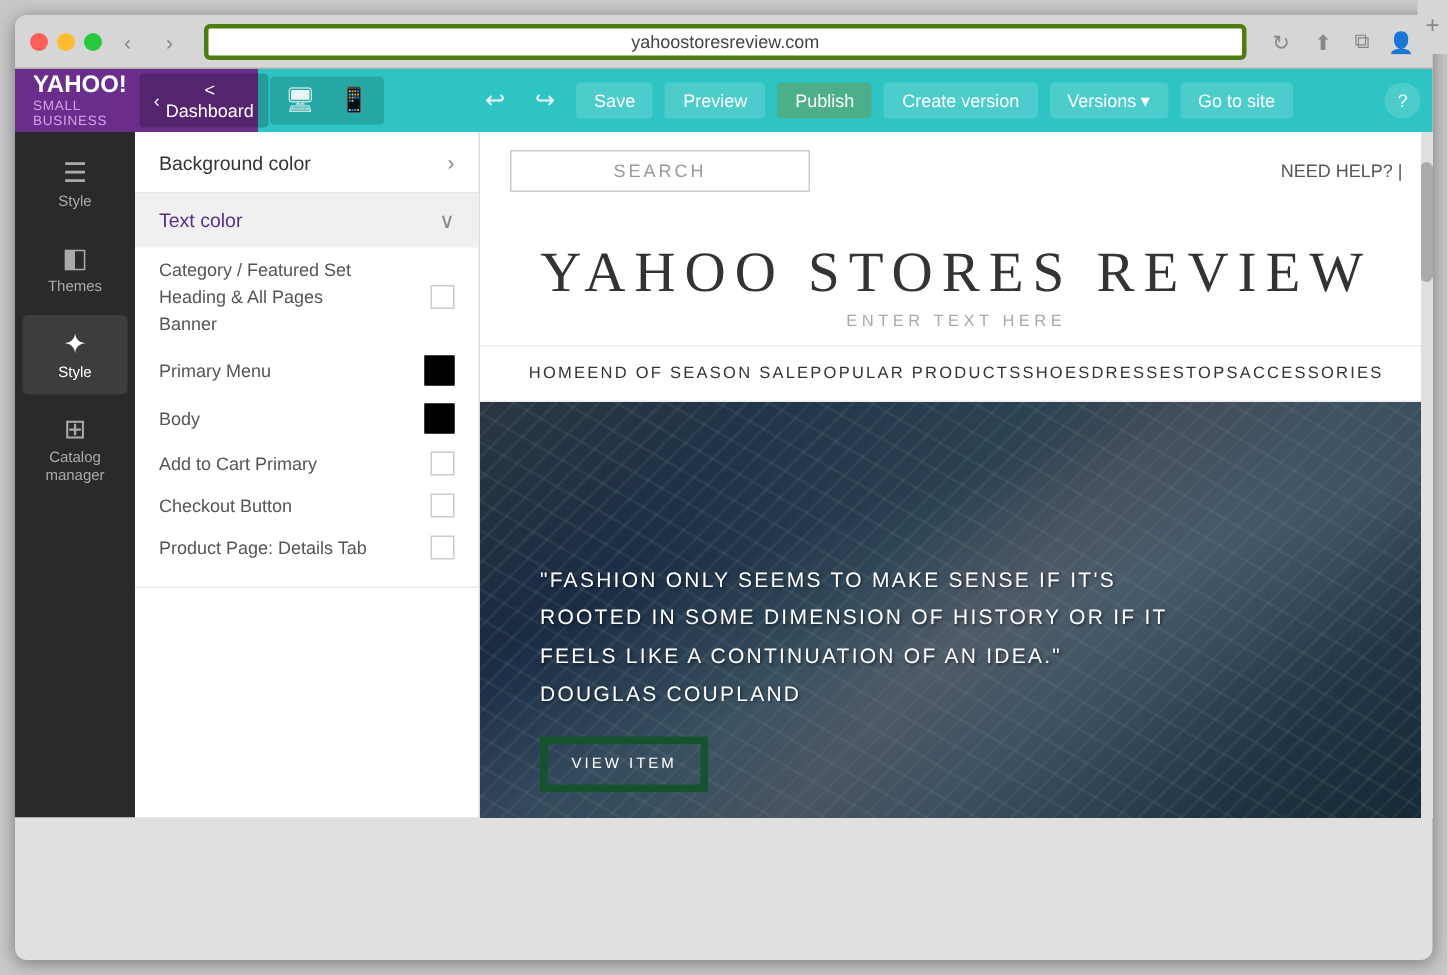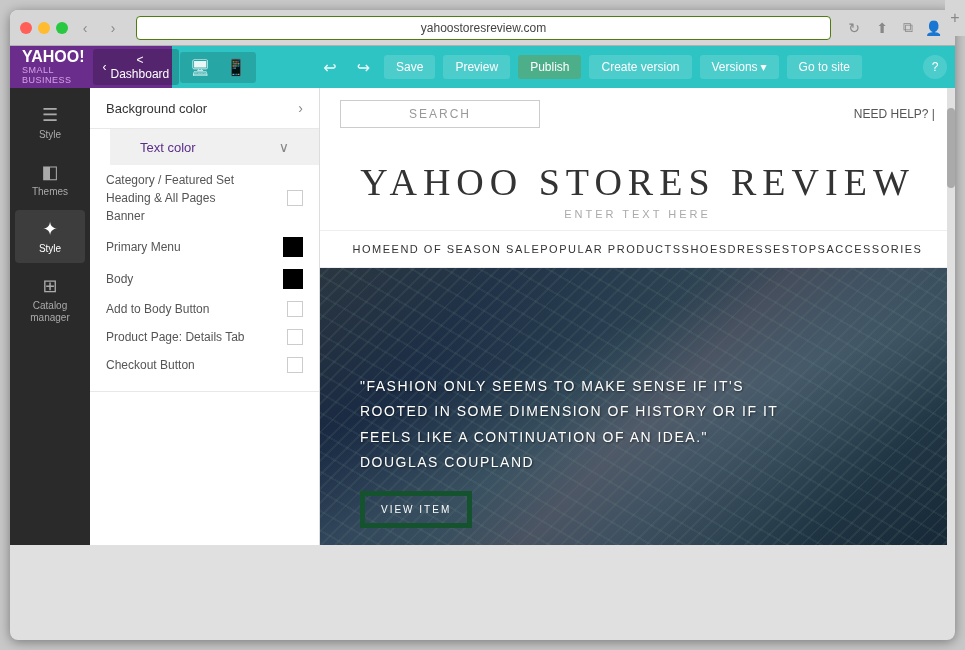--- a/index.html
+++ b/index.html
@@ -6,21 +6,21 @@
     body { background: #c8c8c8; font-family: Arial, sans-serif; width: 965px; height: 650px; overflow: hidden; }
 
     
     .browser-chrome { background: #e0e0e0; border-radius: 8px; width: 945px; margin: 10px auto; height: 630px; overflow: hidden; box-shadow: 0 2px 12px rgba(0,0,0,0.4); }
     .browser-titlebar { background: #d6d6d6; height: 36px; display: flex; align-items: center; padding: 0 10px; gap: 6px; border-bottom: 1px solid #b0b0b0; }
     .browser-dot { width: 12px; height: 12px; border-radius: 50%; }
     .dot-red { background: #ff5f57; }
     .dot-yellow { background: #febc2e; }
     .dot-green { background: #28c840; }
     .browser-nav-btn { width: 22px; height: 22px; border-radius: 4px; background: none; border: none; cursor: pointer; display: flex; align-items: center; justify-content: center; color: #888; font-size: 14px; }
-    .browser-url-bar { flex: 1; background: white; border-radius: 4px; height: 24px; display: flex; align-items: center; justify-content: center; font-size: 12px; color: #444; border: 1px solid #4d7c0f; margin: 0 6px; }
+    .browser-url-bar { flex: 1; background: white; border-radius: 4px; height: 24px; display: flex; align-items: center; justify-content: center; font-size: 12px; color: #444; border: 3px solid #4d7c0f; margin: 0 6px; }
     .browser-refresh { width: 22px; height: 22px; background: none; border: none; cursor: pointer; color: #888; font-size: 14px; display: flex; align-items: center; justify-content: center; }
     .browser-actions { display: flex; gap: 4px; align-items: center; }
 
     
     .app-container { display: flex; flex-direction: column; height: 499px; }
 
     
     .top-toolbar { background: #2ec4c4; height: 42px; display: flex; align-items: center; }
     .yahoo-logo-section { background: #6b2d8b; width: 162px; min-width: 162px; height: 42px; display: flex; align-items: center; padding: 0 12px; gap: 8px; }
     .yahoo-logo { color: white; font-weight: bold; font-size: 16px; font-family: Arial Black, sans-serif; line-height: 1; }
@@ -42,21 +42,21 @@
     .sidebar-item { display: flex; flex-direction: column; align-items: center; gap: 3px; padding: 8px 4px; cursor: pointer; border-radius: 4px; width: 70px; color: #aaa; font-size: 10px; }
     .sidebar-item.active { background: #3d3d3d; color: white; }
     .sidebar-icon { font-size: 18px; }
     .sidebar-label { text-align: center; line-height: 1.2; }
 
     
     .panel-sidebar { background: white; width: 230px; min-width: 230px; border-right: 1px solid #ddd; padding: 0; overflow-y: auto; }
     .panel-section { border-bottom: 1px solid #e8e8e8; }
     .panel-header { display: flex; align-items: center; justify-content: space-between; padding: 12px 16px; cursor: pointer; font-size: 13px; color: #333; }
     .panel-header-icon { color: #888; font-size: 14px; }
-    .panel-sub-header { display: flex; align-items: center; justify-content: space-between; padding: 10px 30px; background: #f0f0f0; font-size: 13px; color: #5b2d8b; font-weight: 500; margin-left: 20px; }
+    .panel-sub-header { display: flex; justify-content: space-between; padding: 10px 16px; background: #f0f0f0; font-size: 13px; color: #5b2d8b; font-weight: 500; }
     .panel-content { padding: 0 16px 12px; }
     .color-option { display: flex; align-items: center; justify-content: space-between; padding: 6px 0; font-size: 12px; color: #555; }
     .color-option-label { flex: 1; }
     .color-swatch { width: 20px; height: 20px; border: 1px solid #ccc; cursor: pointer; }
     .color-checkbox { width: 16px; height: 16px; border: 1px solid #ccc; cursor: pointer; background: white; }
     .color-swatch-black { background: #000; border-color: #000; }
 
     
     .preview-area { flex: 1; overflow: hidden; position: relative; background: #f5f5f5; }
     .website-content { height: 100%; overflow-y: auto; background: white; }
@@ -221,31 +221,31 @@
               <span class="color-option-label">Primary Menu</span>
               <div class="color-swatch color-swatch-black"></div>
             </div>
 
             <div class="color-option">
               <span class="color-option-label">Body</span>
               <div class="color-swatch color-swatch-black"></div>
             </div>
 
             <div class="color-option">
-              <span class="color-option-label">Add to Body Button</span>
+              <span class="color-option-label">Add to Cart Primary</span>
               <div class="color-checkbox"></div>
             </div>
 
             <div class="color-option">
+              <span class="color-option-label">Checkout Button</span>
+              <div class="color-checkbox"></div>
+            </div>
+
+            <div class="color-option">
               <span class="color-option-label">Product Page: Details Tab</span>
-              <div class="color-checkbox"></div>
-            </div>
-
-            <div class="color-option">
-              <span class="color-option-label">Checkout Button</span>
               <div class="color-checkbox"></div>
             </div>
           </div>
         </div>
       </div>
 
       <div class="preview-area">
         <div class="website-content">
 
           <div class="website-header">

